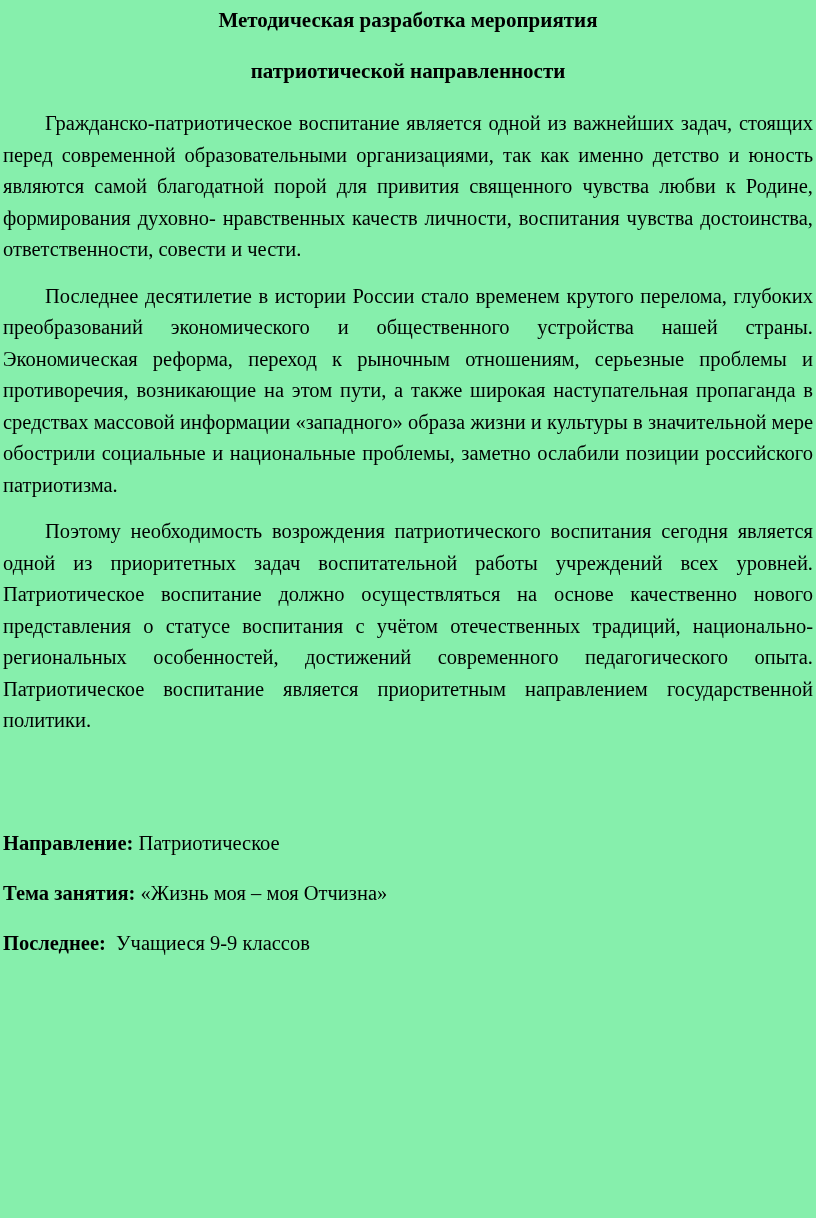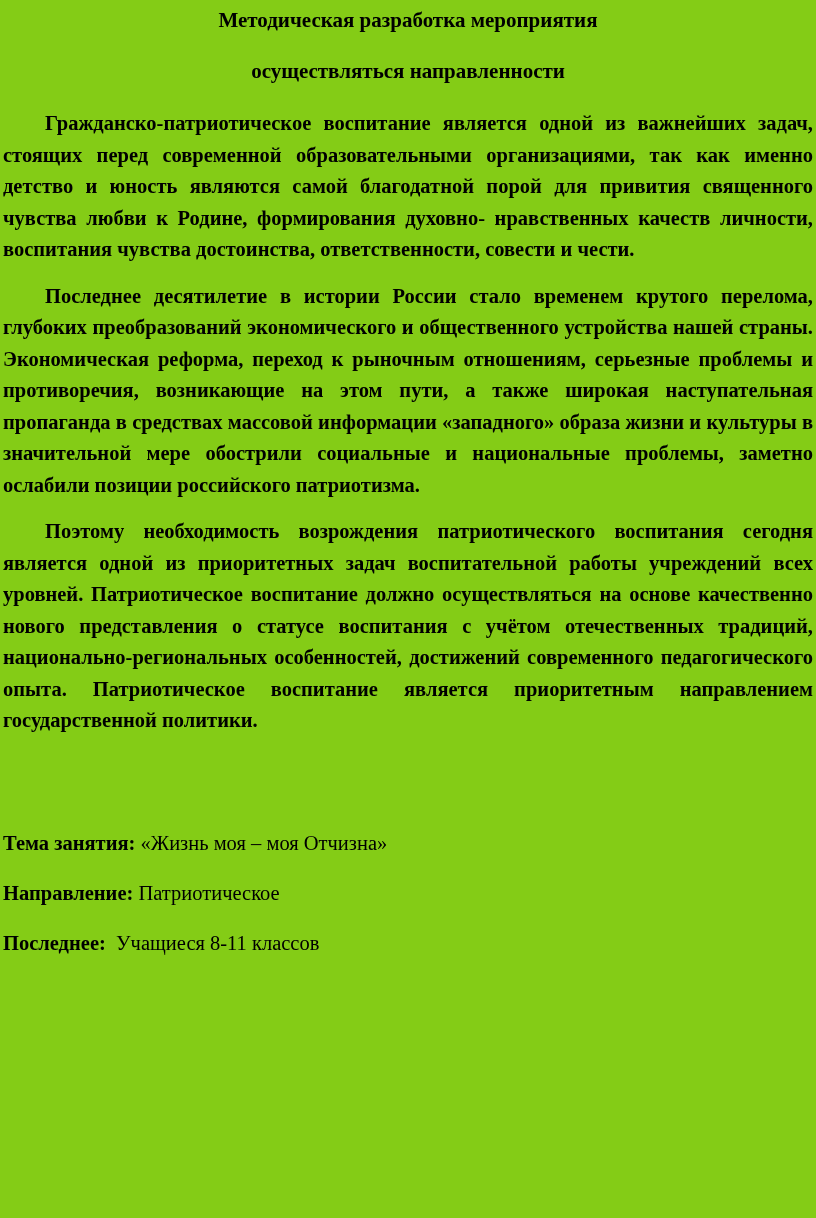--- a/index.html
+++ b/index.html
@@ -5,21 +5,21 @@
   html, body {
     margin: 0;
     padding: 0;
     background: #ffffff;
   }
   .page {
     position: relative;
     width: 816px;
     height: 1218px;
     margin: 0 auto;
-    background: #84cc16;
+    background: #86efac;
     font-family: "Liberation Serif", "DejaVu Serif", serif;
     color: #000000;
     box-sizing: border-box;
     padding: 6px 3px 0 3px;
     overflow: hidden;
   }
   .title-block {
     text-align: center;
     margin-bottom: 8px;
   }
@@ -29,21 +29,20 @@
     line-height: 29px;
     white-space: pre-wrap;
   }
   .t-bold { font-weight: bold; }
   .body-text p.para {
     margin: 0 0 15px 0;
     font-size: 20.5px;
     line-height: 31.5px;
     text-align: justify;
     text-indent: 42px;
-    font-weight: bold;
   }
   .details {
     margin-top: 92px;
   }
   .detail-row {
     font-size: 20.5px;
     line-height: 29px;
     margin: 0 0 21px 0;
     text-align: left;
   }
@@ -55,34 +54,34 @@
     white-space: pre-wrap;
   }
 </style>
 </head>
 <body>
 
 <div class="page">
 
   <div class="title-block">
     <p class="title-line t-bold">Методическая разработка мероприятия</p>
-    <p class="title-line t-bold">осуществляться направленности</p>
+    <p class="title-line t-bold">патриотической направленности</p>
   </div>
 
   <div class="body-text">
     <p class="para">Гражданско-патриотическое воспитание является одной из важнейших задач, стоящих перед современной образовательными организациями, так как именно детство и юность являются самой благодатной порой для привития священного чувства любви к Родине, формирования духовно- нравственных качеств личности, воспитания чувства достоинства, ответственности, совести и чести.</p>
     <p class="para">Последнее десятилетие в истории России стало временем крутого перелома, глубоких преобразований экономического и общественного устройства нашей страны. Экономическая реформа, переход к рыночным отношениям, серьезные проблемы и противоречия, возникающие на этом пути, а также широкая наступательная пропаганда в средствах массовой информации «западного» образа жизни и культуры в значительной мере обострили социальные и национальные проблемы, заметно ослабили позиции российского патриотизма.</p>
     <p class="para">Поэтому необходимость возрождения патриотического воспитания сегодня является одной из приоритетных задач воспитательной работы учреждений всех уровней. Патриотическое воспитание должно осуществляться на основе качественно нового представления о статусе воспитания с учётом отечественных традиций, национально-региональных особенностей, достижений современного педагогического опыта. Патриотическое воспитание является приоритетным направлением государственной политики.</p>
   </div>
 
   <div class="details">
     <p class="detail-row">
+      <span class="detail-label">Направление:</span><span class="detail-value"> Патриотическое</span>
+    </p>
+    <p class="detail-row">
       <span class="detail-label">Тема занятия:</span><span class="detail-value"> «Жизнь моя – моя Отчизна»</span>
     </p>
     <p class="detail-row">
-      <span class="detail-label">Направление:</span><span class="detail-value"> Патриотическое</span>
-    </p>
-    <p class="detail-row">
-      <span class="detail-label">Последнее:</span><span class="detail-value">  Учащиеся 8-11 классов</span>
+      <span class="detail-label">Последнее:</span><span class="detail-value">  Учащиеся 9-9 классов</span>
     </p>
   </div>
 
 </div>
 
 </body></html>

